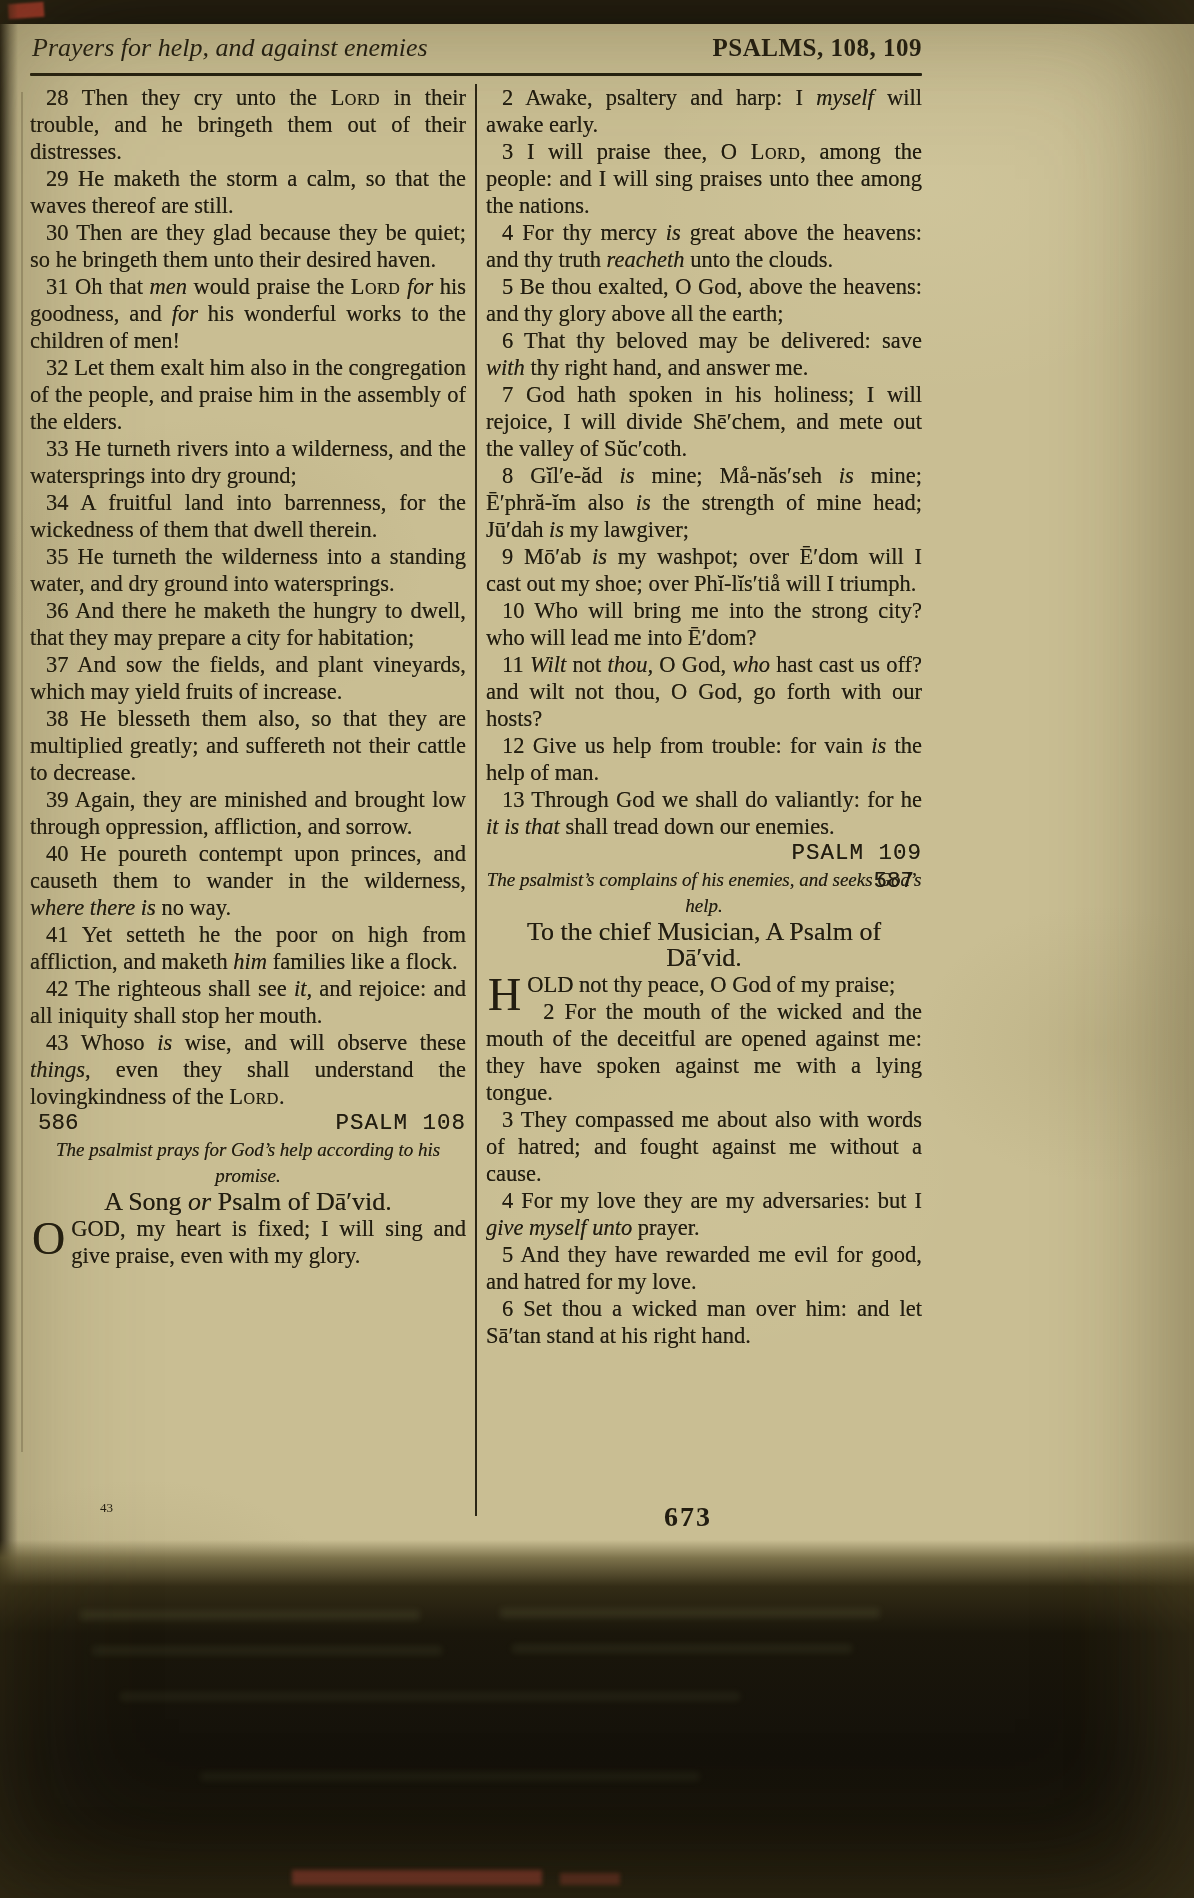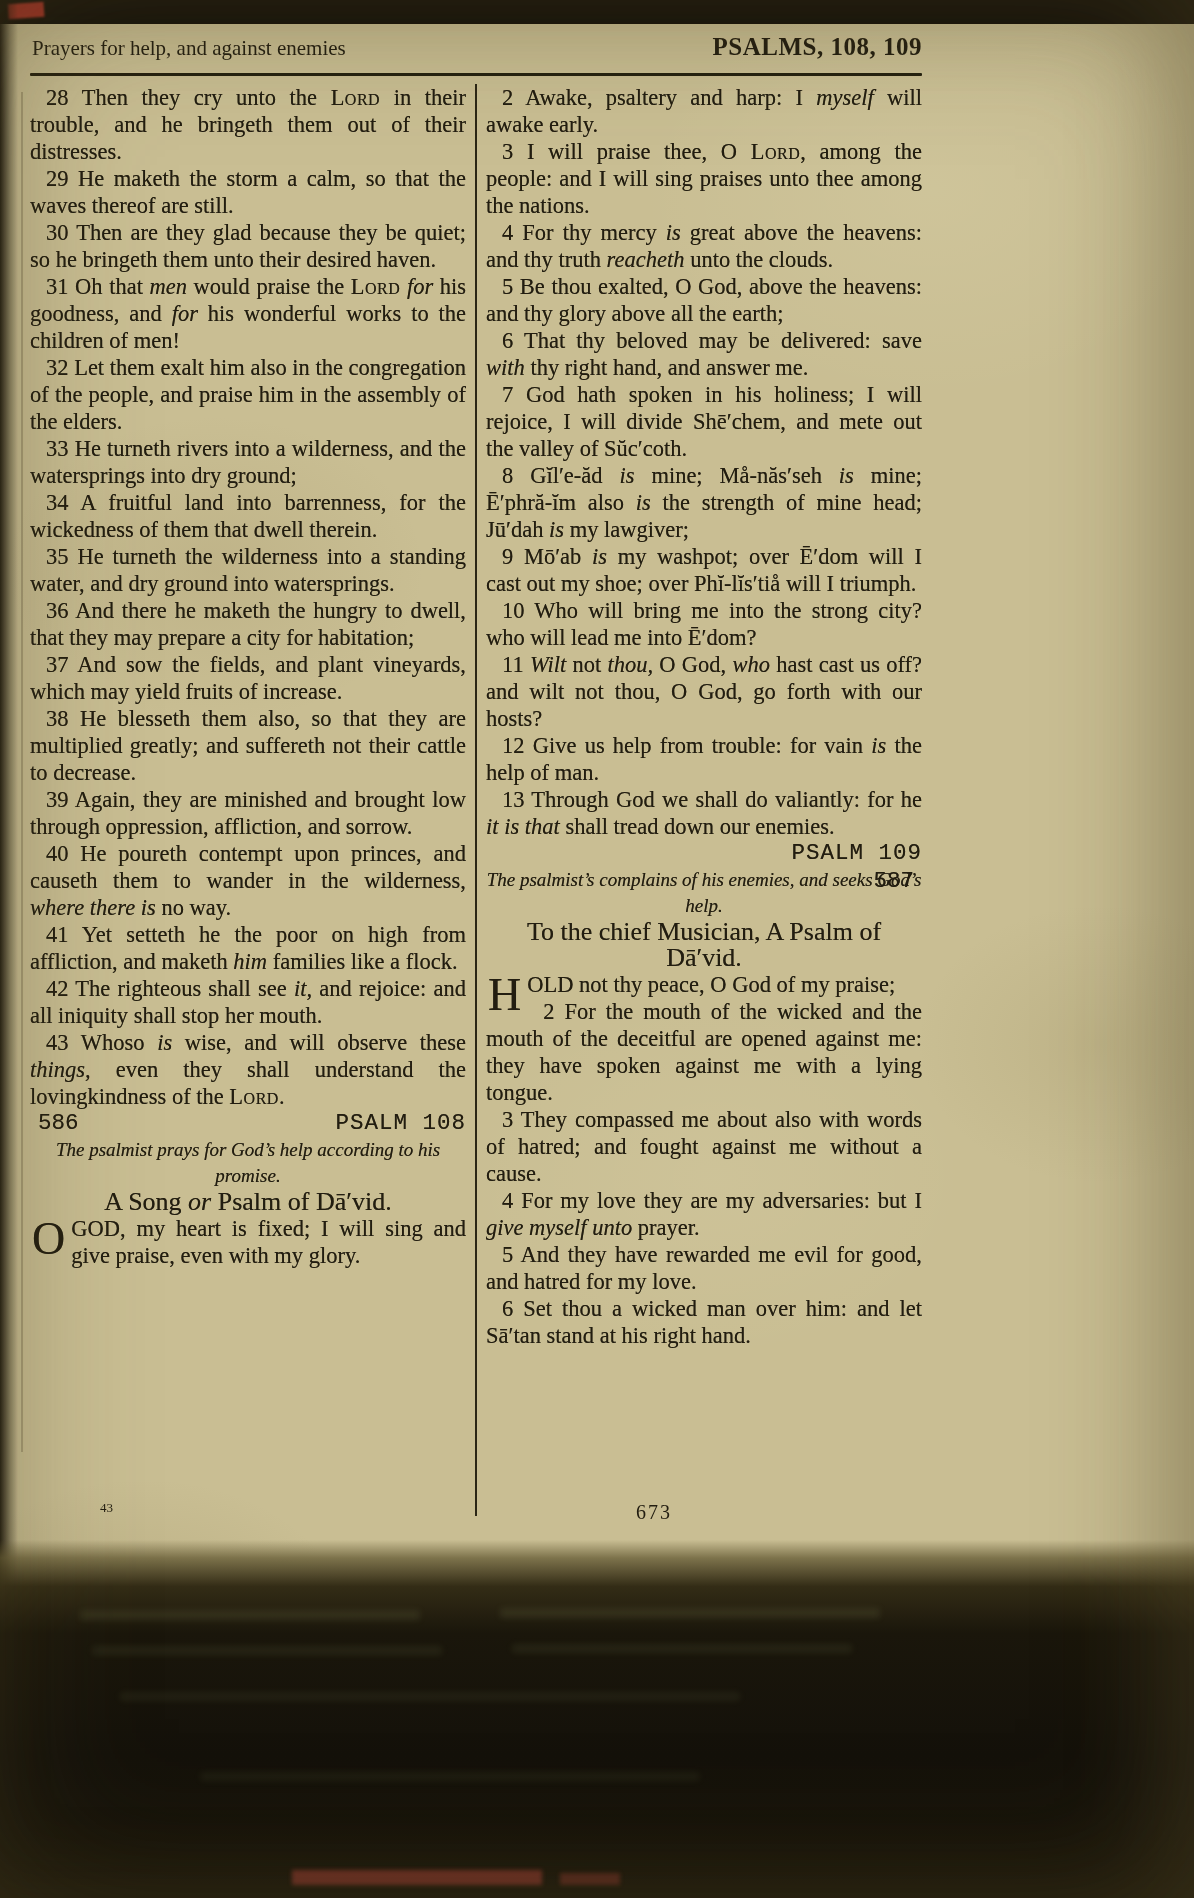--- a/index.html
+++ b/index.html
@@ -16,21 +16,21 @@
     box-shadow:inset 0 0 150px rgba(75,64,32,0.40), inset -40px 0 90px rgba(95,84,46,0.22);}
   .top-edge{position:absolute;top:0;left:0;width:100%;height:24px;background:#100d07;}
   .red-mark{position:absolute;top:3px;left:8px;width:36px;height:15px;
     background:rgba(175,48,38,0.9);filter:blur(1px);transform:rotate(-4deg);}
   .gutter{position:absolute;left:0;top:0;width:18px;height:100%;
     background:linear-gradient(90deg, rgba(18,14,6,0.92), rgba(18,14,6,0.35) 55%, rgba(18,14,6,0));}
   .margin-bleed{position:absolute;left:21px;top:92px;width:2px;height:1360px;background:rgba(45,38,18,0.22);}
 
   .header{position:absolute;top:33px;left:32px;width:890px;display:flex;
     justify-content:space-between;align-items:baseline;}
-  .running-head{font-size:21px;}
+  .running-head{font-style:italic;font-size:26px;}
   .page-title{font-weight:bold;font-size:25px;letter-spacing:0.5px;}
   .header-rule{position:absolute;top:73px;left:30px;width:892px;height:3px;
     background:#25200f;border-radius:1px;}
 
   .text-block{position:absolute;top:84px;left:30px;width:892px;height:1432px;
     display:flex;overflow:hidden;text-align:justify;}
   .column{width:436px;font-size:22.5px;line-height:27px;
     text-shadow:0 0 0.5px rgba(33,28,16,0.65);}
   .col-divider{width:2px;background:#2b2615;margin:0 9px;flex-shrink:0;align-self:stretch;}
   .column p{margin:0;}
@@ -39,21 +39,21 @@
   .dc{float:left;font-size:46px;line-height:40px;padding:4px 6px 0 2px;}
   .heading{text-align:right;text-indent:0;position:relative;letter-spacing:1px;font-family:Liberation Mono, monospace;}
   .heading .numL{position:absolute;left:8px;letter-spacing:0;}
   .heading .numR{position:absolute;right:8px;letter-spacing:0;margin-top:28px;}
   .desc{text-align:center;font-style:italic;font-size:19px;line-height:26px;}
   .attr{text-align:center;font-size:26px;line-height:26px;}
   .it{font-style:italic;}
   .sc{font-variant:small-caps;letter-spacing:0.5px;margin-top:27px;}
 
   .sig{position:absolute;left:100px;top:1500px;font-size:13px;}
-  .folio{position:absolute;left:636px;top:1501px;font-size:20px;font-weight:normal;letter-spacing:2px;}
+  .folio{position:absolute;left:664px;top:1501px;font-size:28px;font-weight:bold;letter-spacing:2px;}
 
   .bottom-band{position:absolute;left:0;top:1540px;width:100%;height:358px;
     background:linear-gradient(180deg, rgba(90,80,48,0) 0%, rgba(100,90,52,0.75) 5%,
       #332c16 13%, #1a160b 26%, #14110a 60%, #181409 100%);}
   .ghost{position:absolute;background:rgba(190,198,130,0.10);filter:blur(3px);border-radius:3px;}
   .g1{left:80px;top:70px;width:340px;height:10px;}
   .g2{left:500px;top:68px;width:380px;height:10px;}
   .g3{left:92px;top:106px;width:350px;height:9px;background:rgba(190,198,130,0.08);}
   .g4{left:512px;top:104px;width:340px;height:9px;background:rgba(190,198,130,0.08);}
   .g5{left:120px;top:152px;width:620px;height:9px;background:rgba(190,198,130,0.07);}

